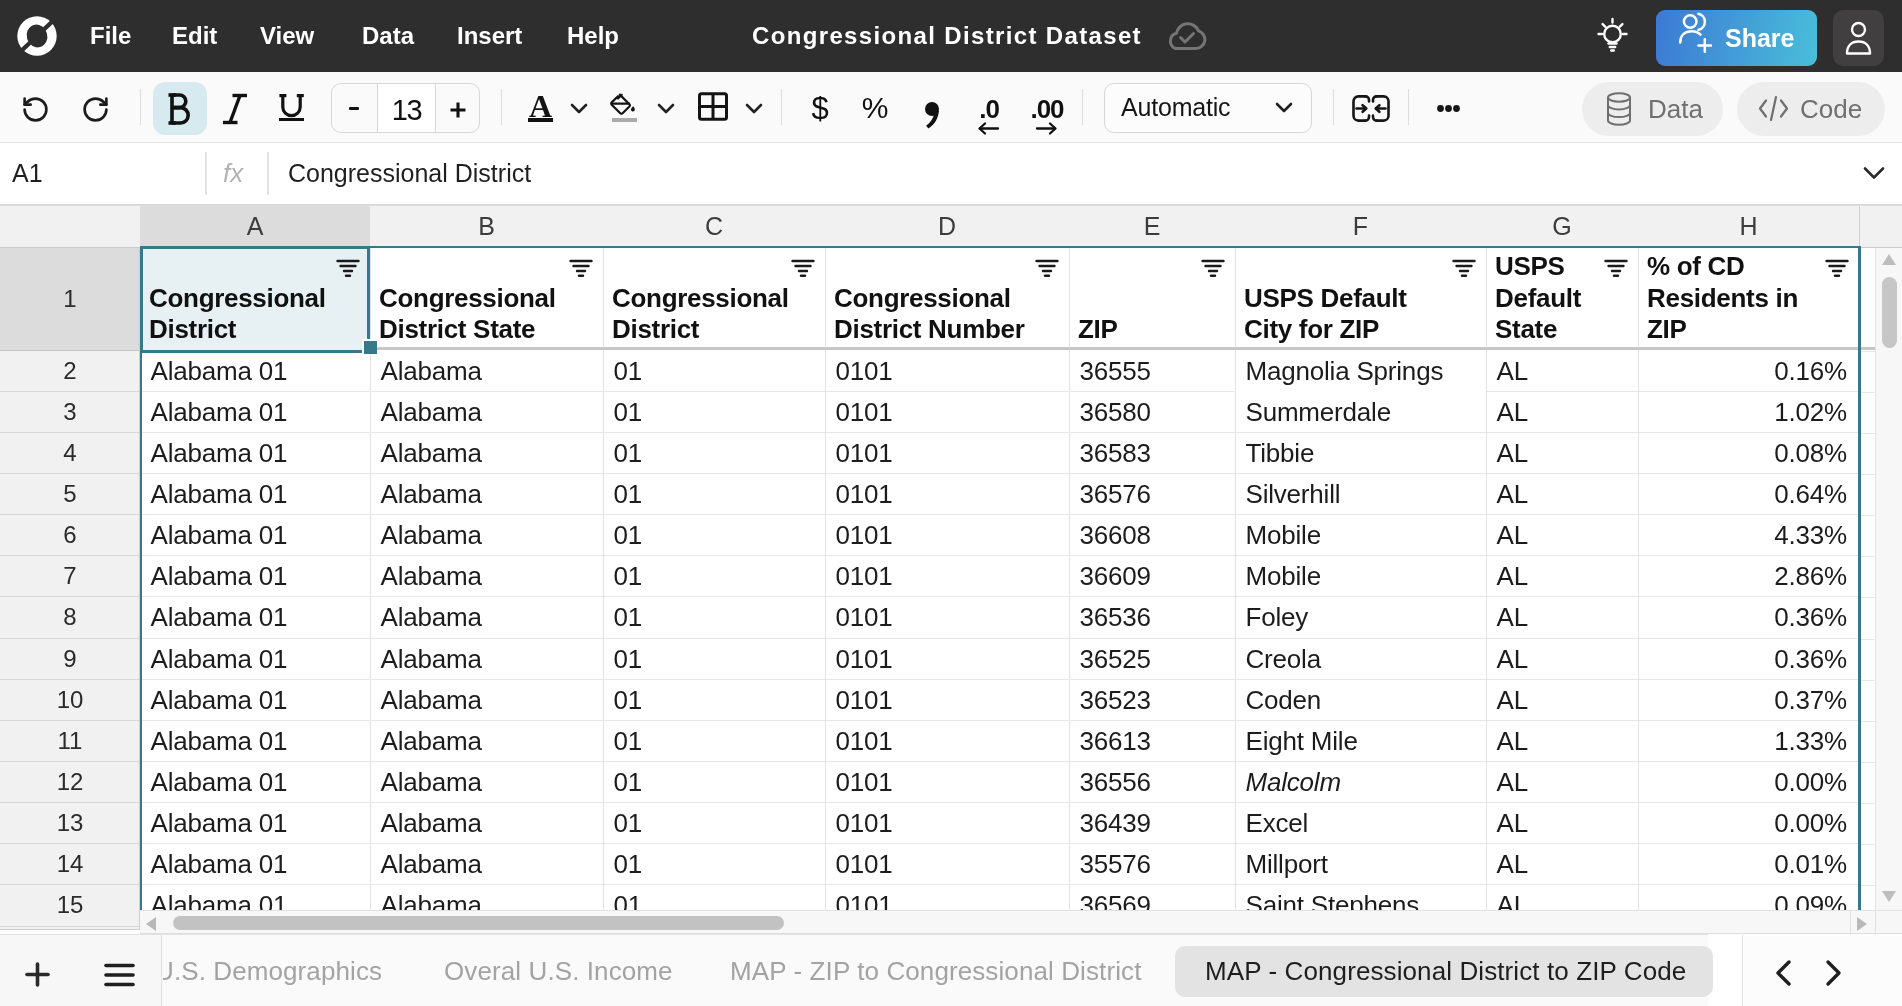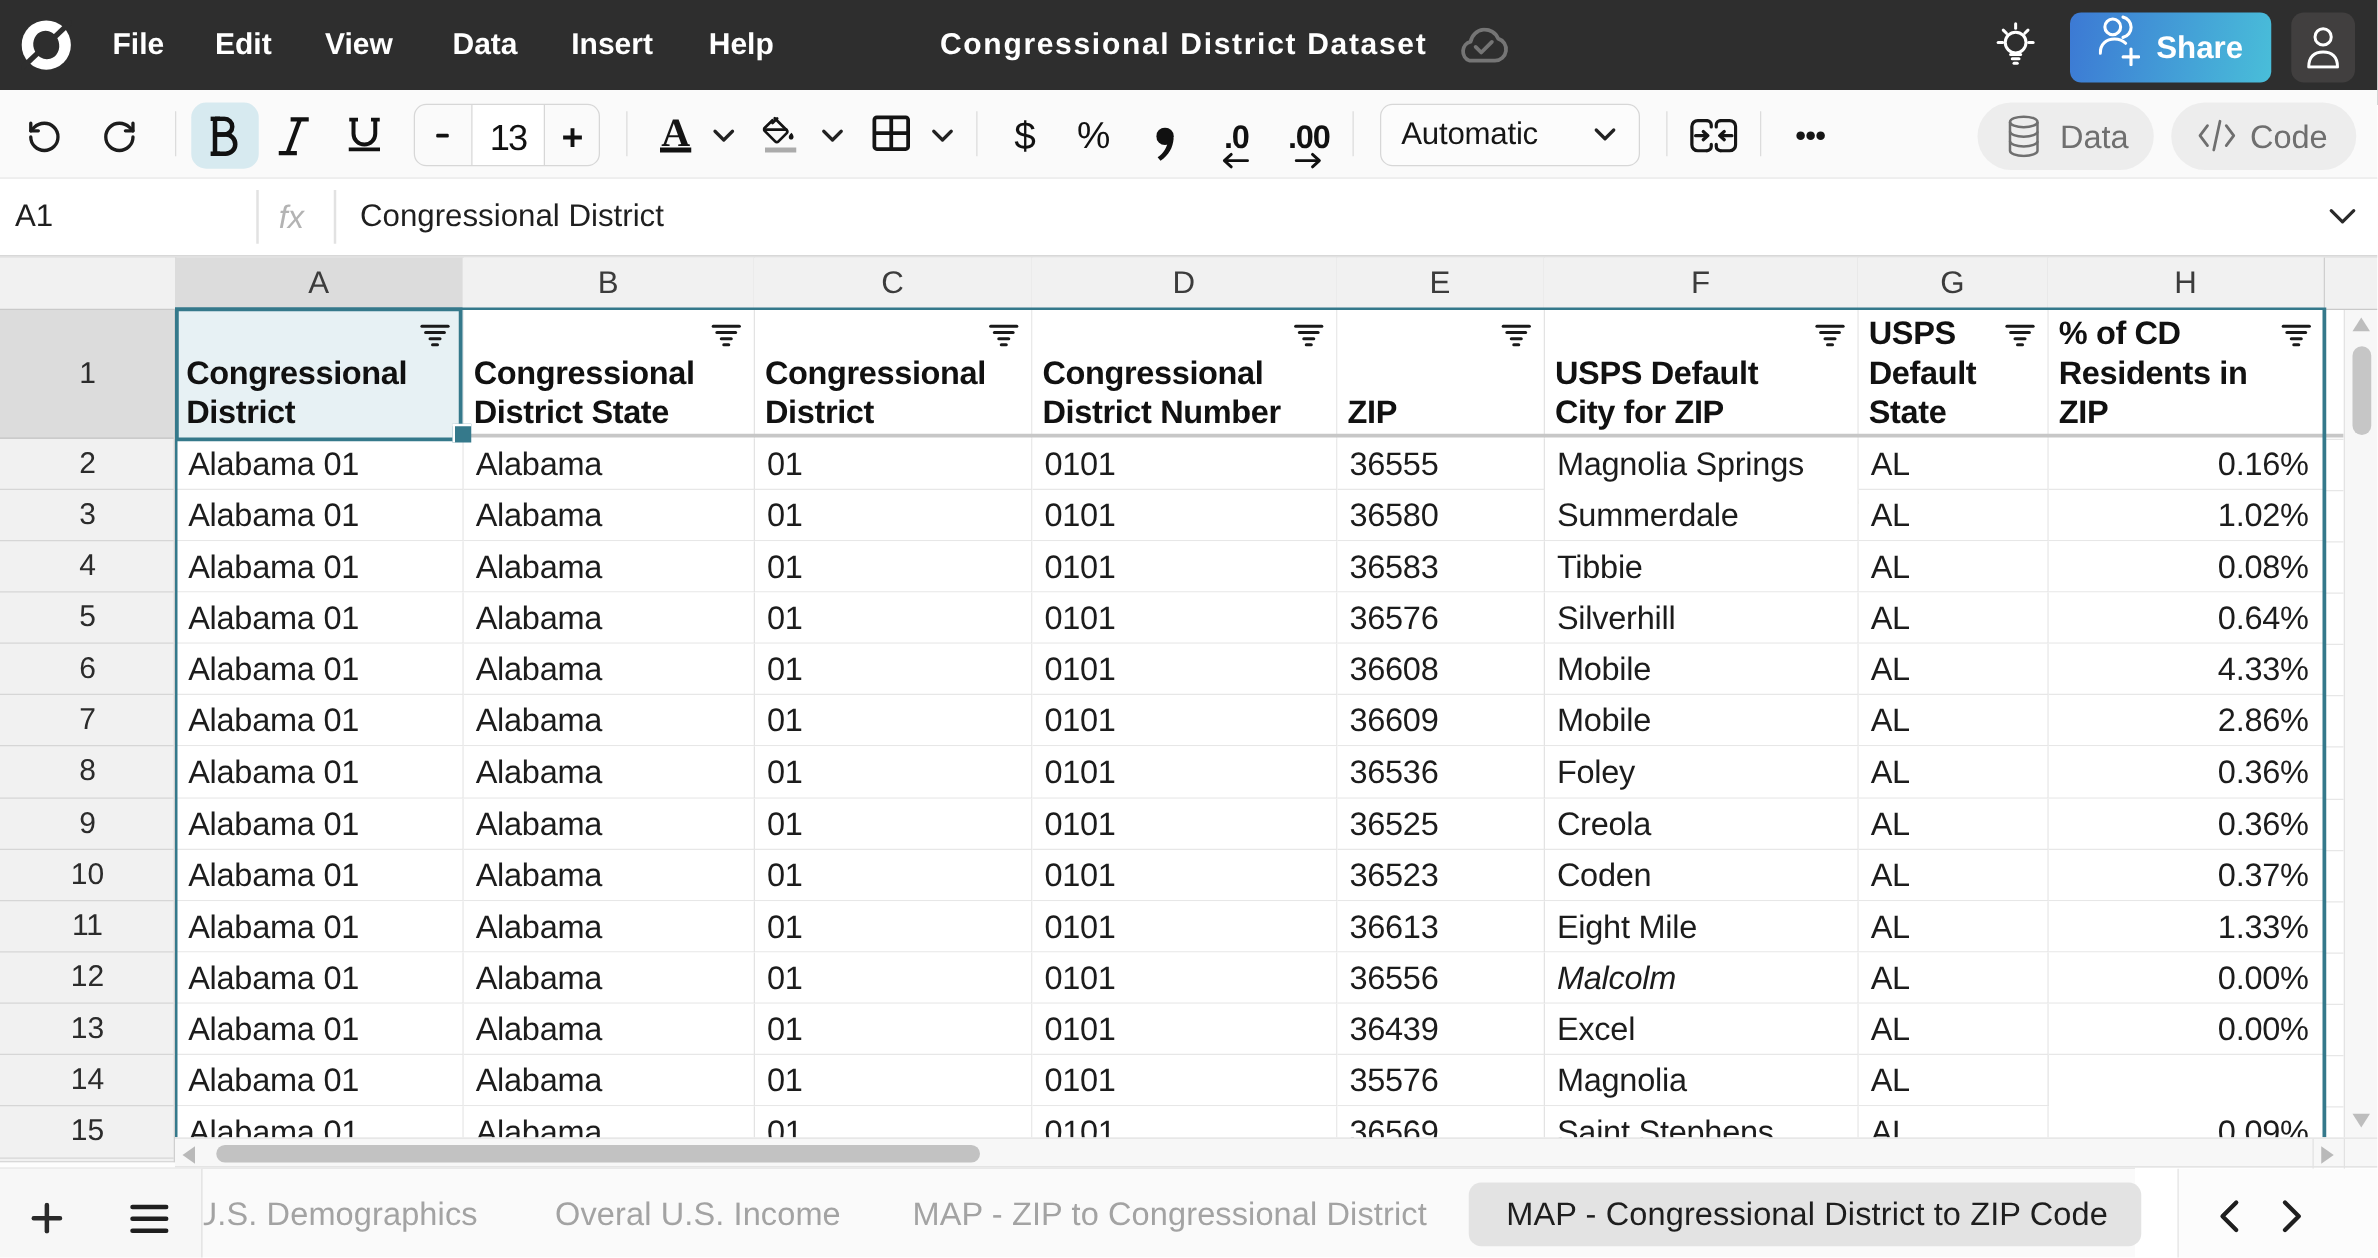--- a/index.html
+++ b/index.html
@@ -639,24 +639,27 @@
 <div class="abs" style="left:464px;top:639.3px;width:222px;height:41.15px;border-right:1px solid #e3e3e3;border-bottom:1px solid #e7e7e7;box-sizing:border-box;background:#fff;">
       <div class="abs" style="left:9.5px;top:0;height:41.15px;line-height:41.15px;font-size:26px;color:#1c1c1c;white-space:nowrap;letter-spacing:-0.2px;">01</div>
     </div>
 <div class="abs" style="left:686px;top:639.3px;width:244px;height:41.15px;border-right:1px solid #e3e3e3;border-bottom:1px solid #e7e7e7;box-sizing:border-box;background:#fff;">
       <div class="abs" style="left:9.5px;top:0;height:41.15px;line-height:41.15px;font-size:26px;color:#1c1c1c;white-space:nowrap;letter-spacing:-0.2px;">0101</div>
     </div>
 <div class="abs" style="left:930px;top:639.3px;width:166px;height:41.15px;border-right:1px solid #e3e3e3;border-bottom:1px solid #e7e7e7;box-sizing:border-box;background:#fff;">
       <div class="abs" style="left:9.5px;top:0;height:41.15px;line-height:41.15px;font-size:26px;color:#1c1c1c;white-space:nowrap;letter-spacing:-0.2px;">35576</div>
     </div>
 <div class="abs" style="left:1096px;top:639.3px;width:251px;height:41.15px;border-right:1px solid #e3e3e3;border-bottom:1px solid #e7e7e7;box-sizing:border-box;background:#fff;">
-      <div class="abs" style="left:9.5px;top:0;height:41.15px;line-height:41.15px;font-size:26px;color:#1c1c1c;white-space:nowrap;letter-spacing:-0.2px;">Magnolia</div>
+      <div class="abs" style="left:9.5px;top:0;height:41.15px;line-height:41.15px;font-size:26px;color:#1c1c1c;white-space:nowrap;letter-spacing:-0.2px;">Millport</div>
     </div>
 <div class="abs" style="left:1347px;top:639.3px;width:152px;height:41.15px;border-right:1px solid #e3e3e3;border-bottom:1px solid #e7e7e7;box-sizing:border-box;background:#fff;">
       <div class="abs" style="left:9.5px;top:0;height:41.15px;line-height:41.15px;font-size:26px;color:#1c1c1c;white-space:nowrap;letter-spacing:-0.2px;">AL</div>
+    </div>
+<div class="abs" style="left:1499px;top:639.3px;width:221px;height:41.15px;border-right:1px solid #e3e3e3;border-bottom:1px solid #e7e7e7;box-sizing:border-box;background:#fff;">
+      <div class="abs" style="right:12px;text-align:right;top:0;height:41.15px;line-height:41.15px;font-size:26px;color:#1c1c1c;white-space:nowrap;letter-spacing:-0.2px;">0.01%</div>
     </div>
 <div class="abs" style="left:1px;top:680.4px;width:230px;height:41.15px;border-right:1px solid #e3e3e3;border-bottom:1px solid #e7e7e7;box-sizing:border-box;background:#fff;">
       <div class="abs" style="left:9.5px;top:0;height:41.15px;line-height:41.15px;font-size:26px;color:#1c1c1c;white-space:nowrap;letter-spacing:-0.2px;">Alabama 01</div>
     </div>
 <div class="abs" style="left:231px;top:680.4px;width:233px;height:41.15px;border-right:1px solid #e3e3e3;border-bottom:1px solid #e7e7e7;box-sizing:border-box;background:#fff;">
       <div class="abs" style="left:9.5px;top:0;height:41.15px;line-height:41.15px;font-size:26px;color:#1c1c1c;white-space:nowrap;letter-spacing:-0.2px;">Alabama</div>
     </div>
 <div class="abs" style="left:464px;top:680.4px;width:222px;height:41.15px;border-right:1px solid #e3e3e3;border-bottom:1px solid #e7e7e7;box-sizing:border-box;background:#fff;">
       <div class="abs" style="left:9.5px;top:0;height:41.15px;line-height:41.15px;font-size:26px;color:#1c1c1c;white-space:nowrap;letter-spacing:-0.2px;">01</div>
     </div>

